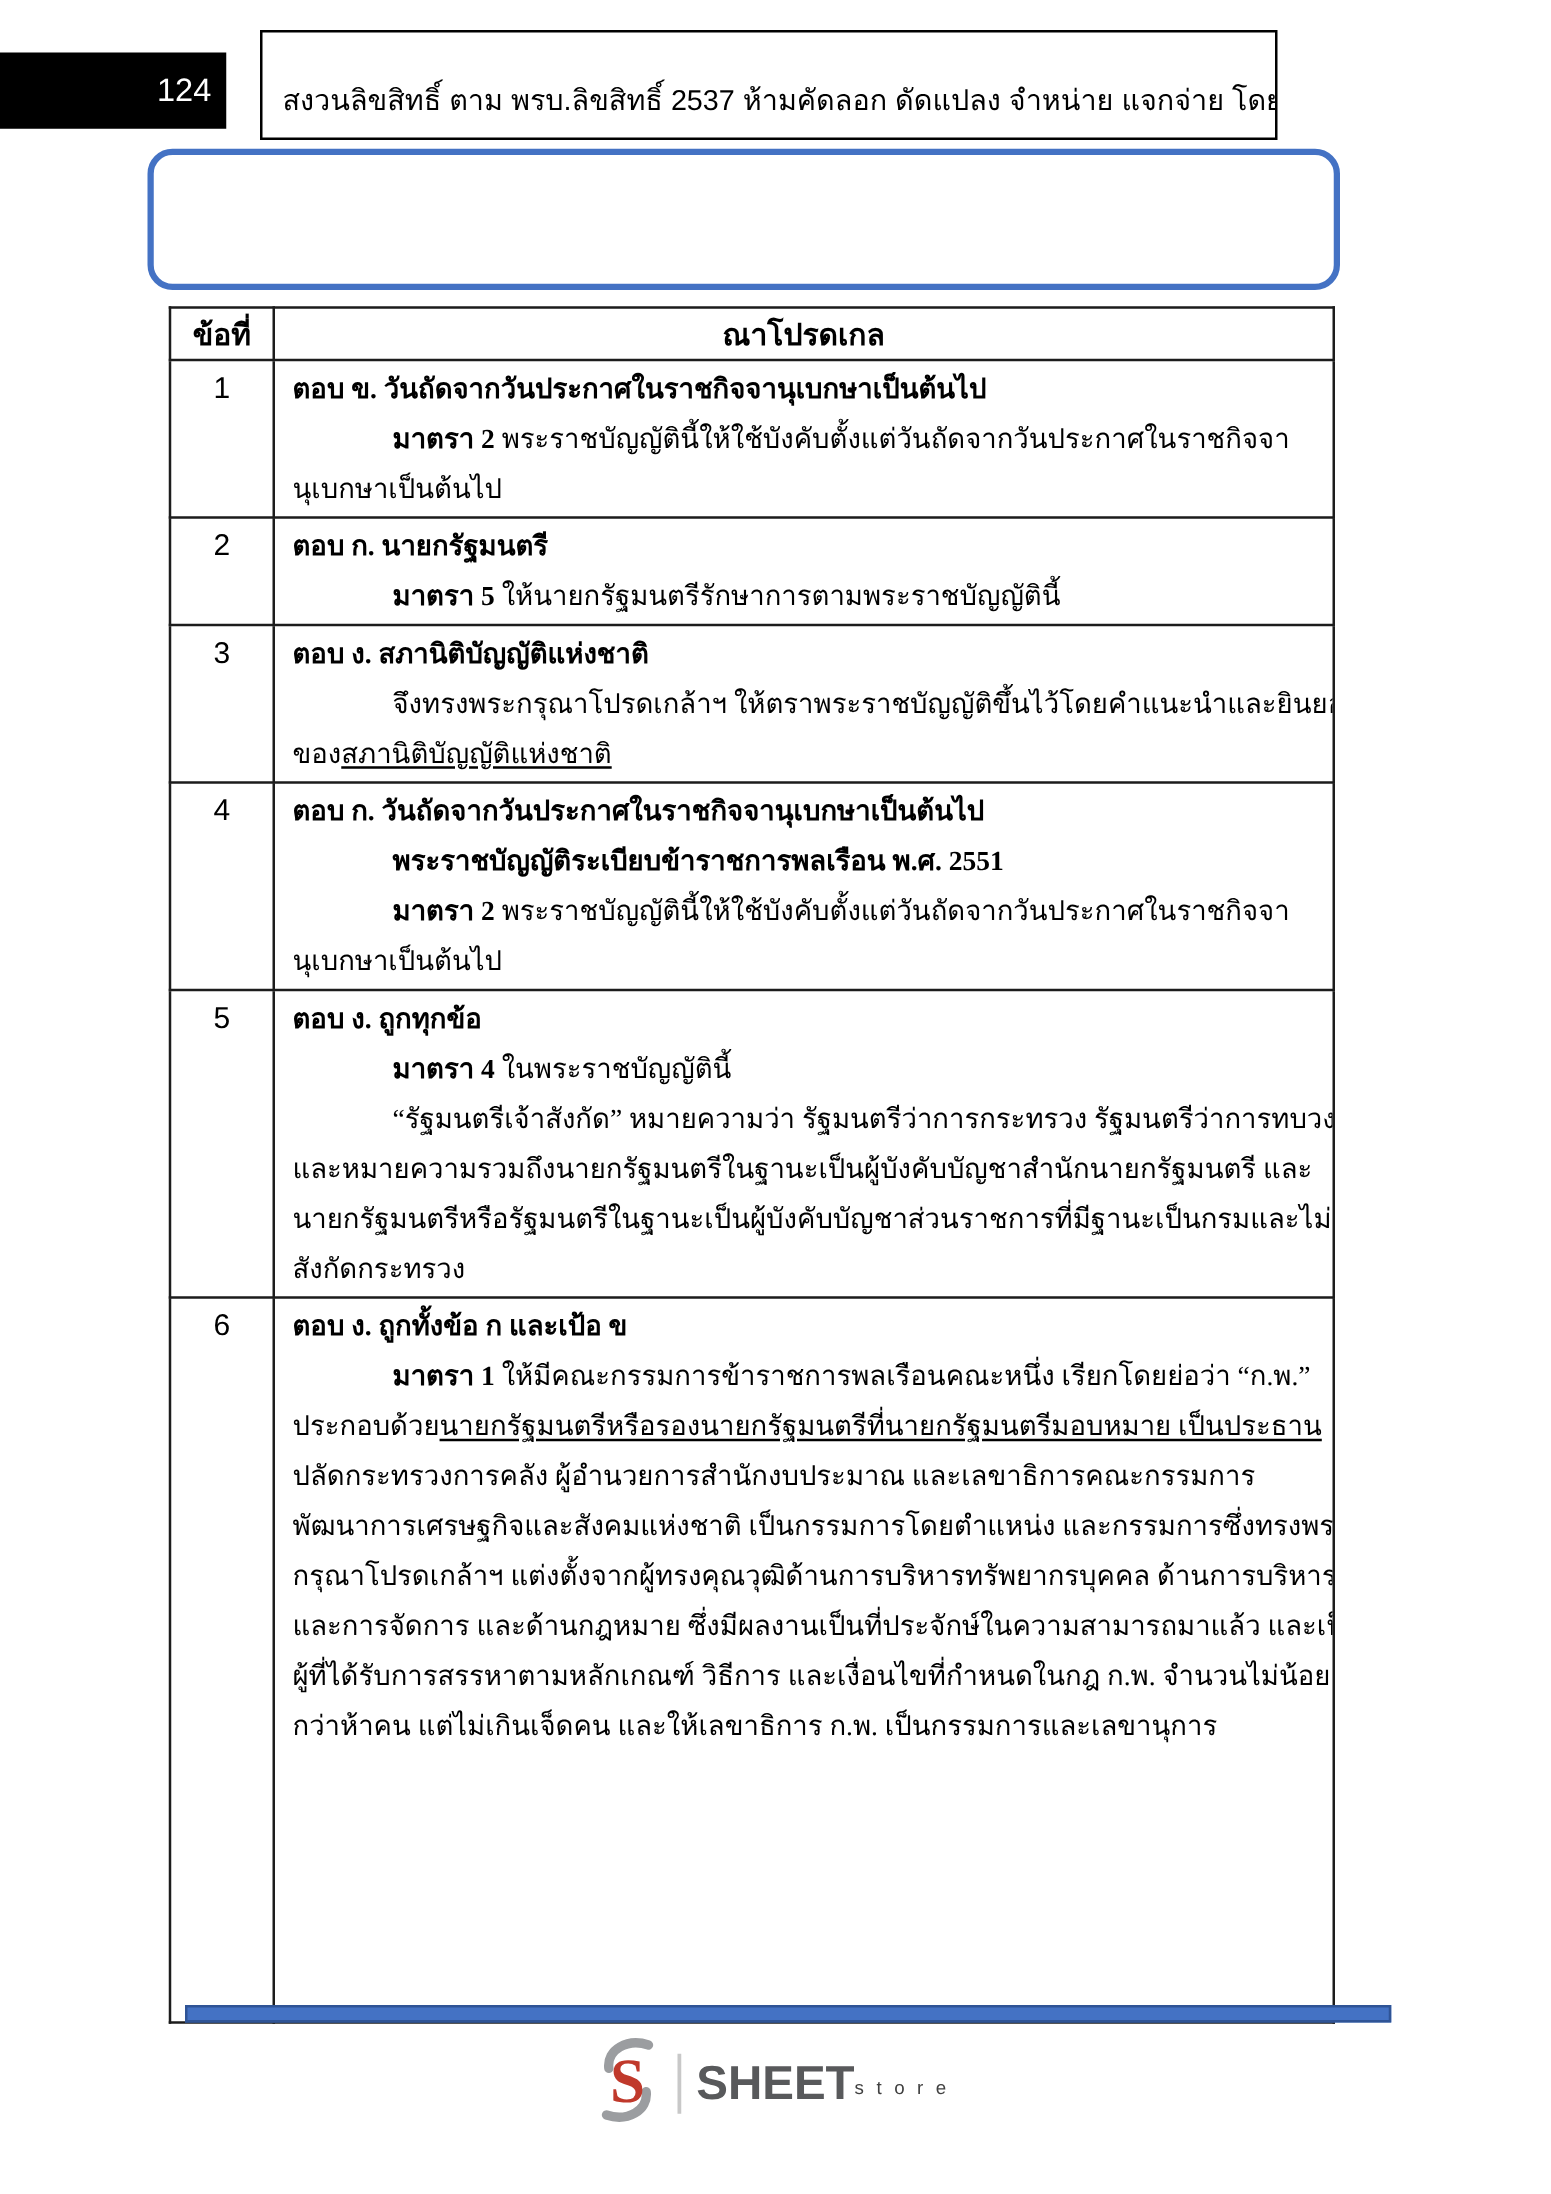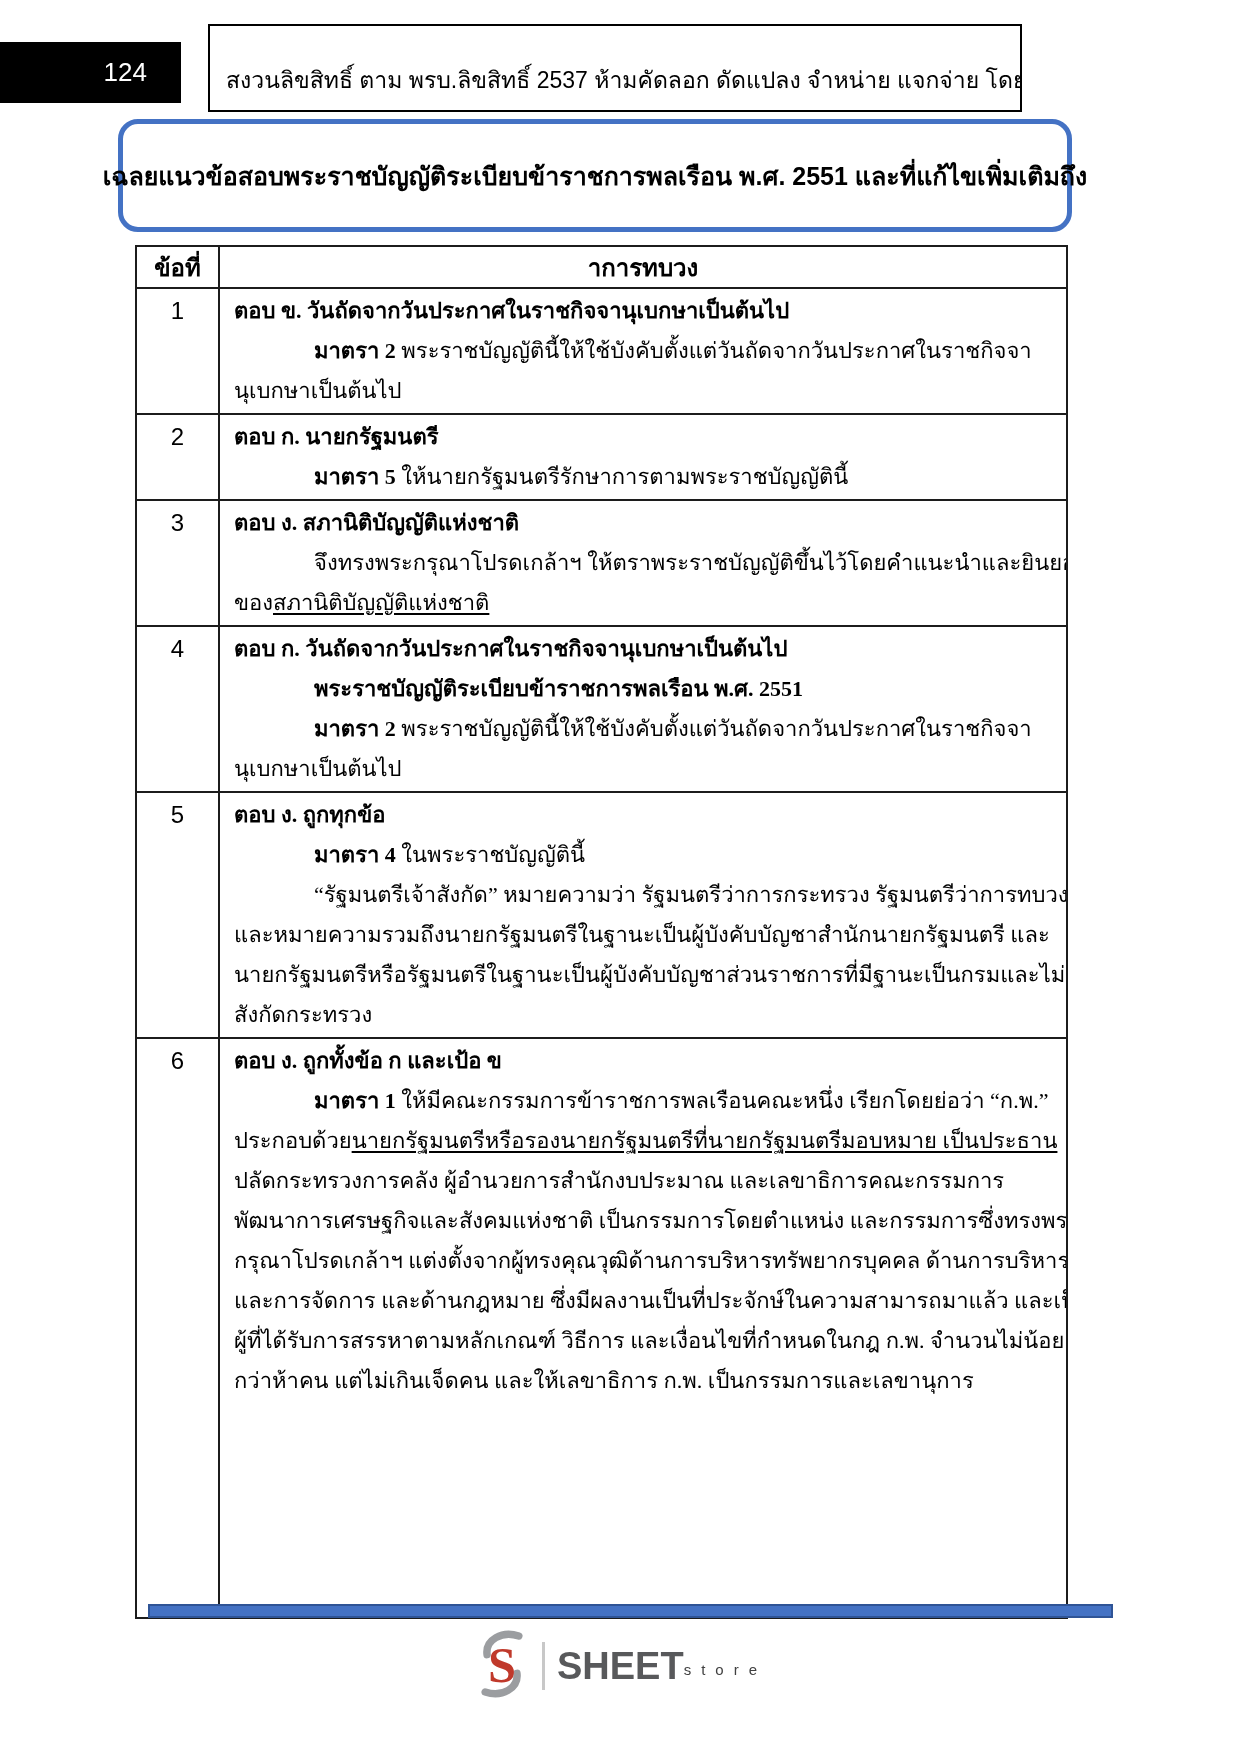--- a/index.html
+++ b/index.html
@@ -8,21 +8,21 @@
     background:#ffffff; color:#000;
     font-family:"Liberation Sans", sans-serif;
     overflow:hidden;
   }
 
   
   .page-num-box {
     position:absolute; left:0; top:42px; width:181px; height:61px;
     background:#000; color:#fff;
     display:flex; align-items:center; justify-content:flex-end;
-    padding-right:34px; box-sizing:border-box; font-size:26px;
+    padding-right:12px; box-sizing:border-box; font-size:26px;
   }
   .copyright-box {
     position:absolute; left:208px; top:24px; width:814px; height:88px;
     border:2px solid #000; box-sizing:border-box;
     display:flex; align-items:flex-end;
     padding:0 8px 12px 16px; font-size:23px; white-space:nowrap; overflow:hidden;
   }
 
   
   .title-box {
@@ -72,32 +72,31 @@
 <body>
 
 <div class="page-num-box">
   <span>124</span>
 </div>
 <div class="copyright-box">
   <span>สงวนลิขสิทธิ์ ตาม พรบ.ลิขสิทธิ์ 2537 ห้ามคัดลอก ดัดแปลง จำหน่าย แจกจ่าย โดยไม่ได้รับอนุญาต</span>
 </div>
 
 <div class="title-box">
-  <div class="t-line">เฉลยแนวข้อสอบพระราชบัญญัติระเบียบข้าราชการพลเรือน พ.ศ. 2551 และที่แก้ไขเพิ่มเติมถึง</div>
 </div>
 
 <table class="answers-table">
   <colgroup>
       <col class="c-no">
       <col>
     </colgroup>
   <thead>
     <tr>
       <th>ข้อที่</th>
-      <th>าการทบวง</th>
+      <th>ณาโปรดเกล</th>
     </tr>
   </thead>
   <tbody id="answers-body">
       <tr>
         <td class="num">1</td>
         <td class="ans">
           <div class="line"><span class="b">ตอบ ข. วันถัดจากวันประกาศในราชกิจจานุเบกษาเป็นต้นไป</span></div>
           <div class="line indent"><span class="b">มาตรา 2</span><span> พระราชบัญญัตินี้ให้ใช้บังคับตั้งแต่วันถัดจากวันประกาศในราชกิจจา</span></div>
           <div class="line"><span>นุเบกษาเป็นต้นไป</span></div>
         </td>

